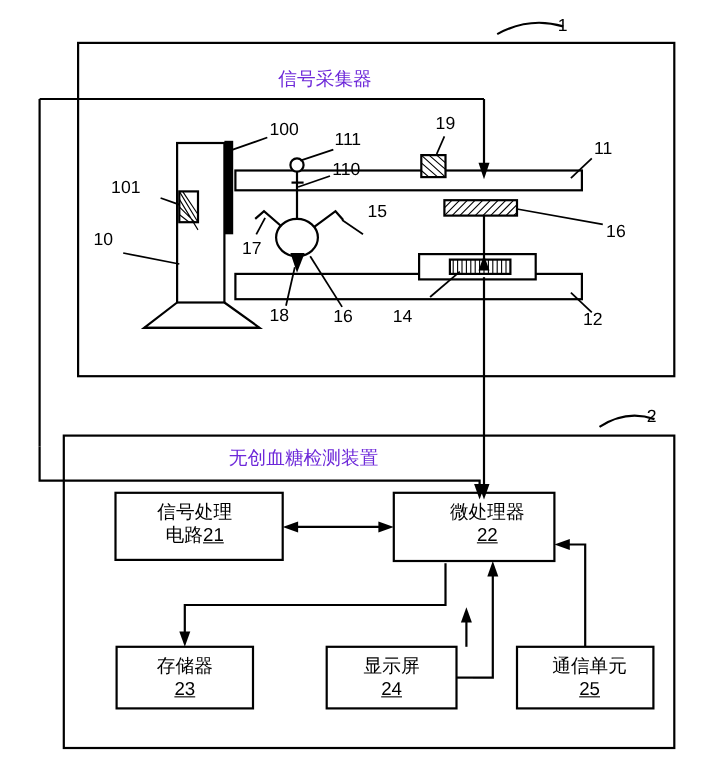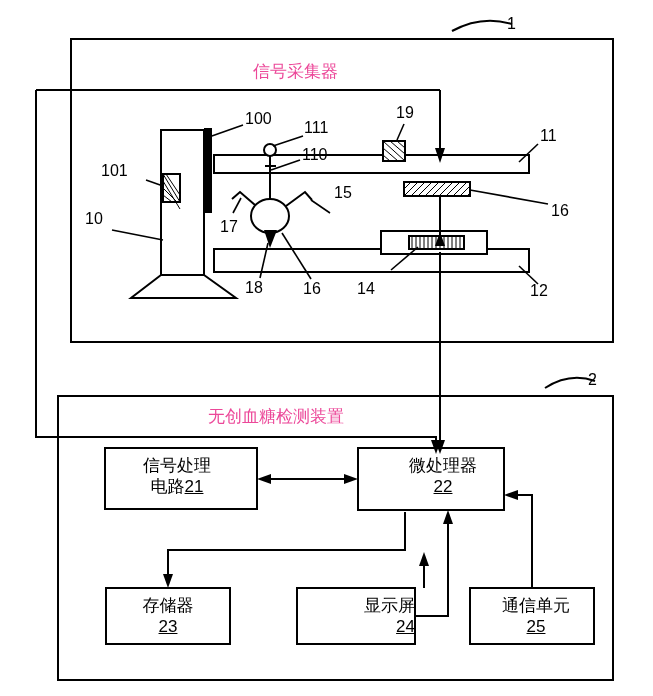--- a/index.html
+++ b/index.html
@@ -35,21 +35,21 @@
     color: #000;
   }
   .lbl.num {
     font-size: 16px;
   }
   .title-cn {
     position: absolute;
     font-family: Liberation Serif, serif;
     font-size: 17px;
     white-space: nowrap;
-    color: #ec4899;
+    color: #6d28d9;
   }
   .boxtext {
     position: absolute;
     text-align: center;
     font-family: "Liberation Sans", sans-serif;
     font-size: 17px;
     line-height: 21px;
     color: #000;
     white-space: nowrap;
   }
@@ -201,21 +201,21 @@
   <div class="boxtext" style="left:358px; top:455px; width:170px;">
     <span>微处理器</span><br>
     <span class="u">22</span>
   </div>
 
   <div class="boxtext" style="left:106px; top:595px; width:124px;text-align:center;">
     <span>存储器</span><br>
     <span class="u">23</span>
   </div>
 
-  <div class="boxtext" style="left:297px; top:595px; width:118px;text-align:right;">
+  <div class="boxtext" style="left:297px; top:595px; width:118px;">
     <span>显示屏</span><br>
     <span class="u">24</span>
   </div>
 
   <div class="boxtext" style="left:470px; top:595px; width:132px;">
     <span>通信单元</span><br>
     <span class="u">25</span>
   </div>
 
 </div>

